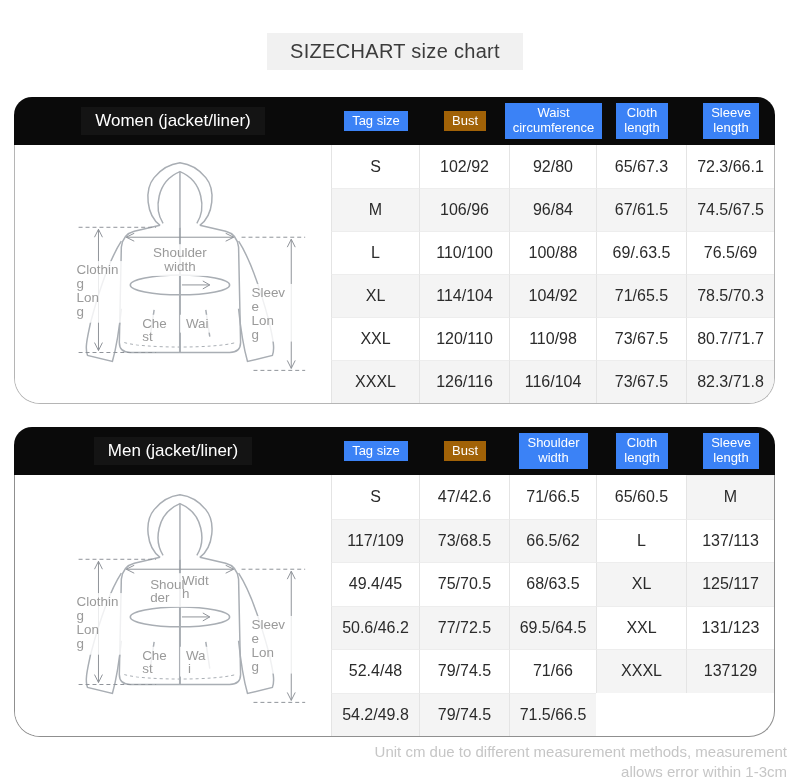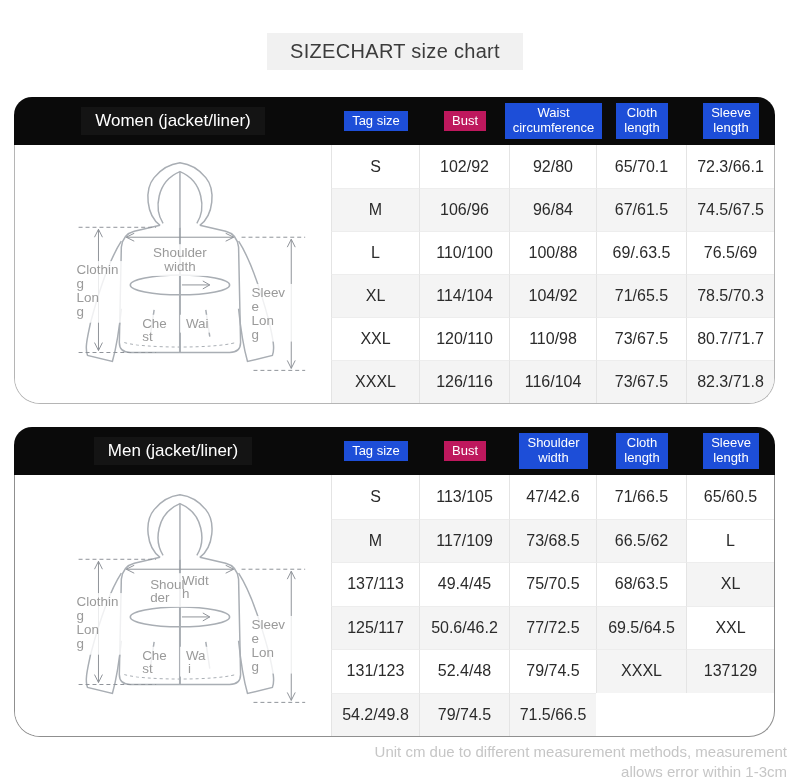--- a/index.html
+++ b/index.html
@@ -12,23 +12,23 @@
     font-size:20px; color:#3c3c3c; letter-spacing:.3px; }
 
   .size-table { position:absolute; left:14px; width:761px; }
   .size-table.women { top:97px; }
   .size-table.men { top:427px; }
 
   .tbl-head { display:grid; grid-template-columns:318px 88px 90px 87px 90px 88px;
     align-items:center; height:48px; background:#0a0a0a; color:#fff;
     border-radius:18px 18px 0 0; }
   .th { display:flex; align-items:center; justify-content:center; }
-  .th .box { background:#1d4ed8; padding:3px 8px; text-align:center;
+  .th .box { background:#3b82f6; padding:3px 8px; text-align:center;
     font-size:13px; line-height:1.15; }
-  .th .box.lighter { background:#be185d; }
+  .th .box.lighter { background:#a16207; }
   .group-box { background:#141414; padding:4px 14px; font-size:17px; }
 
   .tbl-body { display:grid; grid-template-columns:316px 88px 90px 87px 90px 88px;
     grid-auto-rows:43px; background:#fff; border:1px solid #b5b5b5; border-top:none;
     border-radius:0 0 26px 26px; overflow:hidden; }
   .size-table.men .tbl-body { grid-auto-rows:43.5px; border-color:#8f8f8f; }
 
   .fig-cell { grid-column:1; grid-row:1 / span 6; display:flex;
     align-items:center; justify-content:center; background:#fff; }
 
@@ -123,21 +123,21 @@
             <text x="238" y="166">e</text>
             <text x="238" y="180">Lon</text>
             <text x="238" y="194">g</text>
           </g>
         </svg>
       </div>
 
       <div class="c">S</div>
       <div class="c">102/92</div>
       <div class="c">92/80</div>
-      <div class="c">65/70.1</div>
+      <div class="c">65/67.3</div>
       <div class="c">72.3/66.1</div>
 
       <div class="c alt rsep">M</div>
       <div class="c alt rsep">106/96</div>
       <div class="c alt rsep">96/84</div>
       <div class="c alt rsep">67/61.5</div>
       <div class="c alt rsep">74.5/67.5</div>
 
       <div class="c rsep">L</div>
       <div class="c rsep">110/100</div>
@@ -239,21 +239,20 @@
             <rect x="232" y="139" width="52" height="58" fill="#ffffff" opacity="0.82"></rect>
             <text x="238" y="152">Sleev</text>
             <text x="238" y="166">e</text>
             <text x="238" y="180">Lon</text>
             <text x="238" y="194">g</text>
           </g>
         </svg>
       </div>
 
       <div class="c">S</div>
-      <div class="c">113/105</div>
       <div class="c">47/42.6</div>
       <div class="c">71/66.5</div>
       <div class="c">65/60.5</div>
 
       <div class="c alt rsep">M</div>
       <div class="c alt rsep">117/109</div>
       <div class="c alt rsep">73/68.5</div>
       <div class="c alt rsep">66.5/62</div>
 
       <div class="c rsep">L</div>
@@ -265,20 +264,21 @@
       <div class="c alt rsep">XL</div>
       <div class="c alt rsep">125/117</div>
       <div class="c alt rsep">50.6/46.2</div>
       <div class="c alt rsep">77/72.5</div>
       <div class="c alt rsep">69.5/64.5</div>
 
       <div class="c rsep">XXL</div>
       <div class="c rsep">131/123</div>
       <div class="c rsep">52.4/48</div>
       <div class="c rsep">79/74.5</div>
+      <div class="c rsep">71/66</div>
 
       <div class="c alt rsep">XXXL</div>
       <div class="c alt rsep">137129</div>
       <div class="c alt rsep">54.2/49.8</div>
       <div class="c alt rsep">79/74.5</div>
       <div class="c alt rsep">71.5/66.5</div>
     </div>
   </div>
 
   <div class="footnote">Unit cm due to different measurement methods, measurement allows error within 1-3cm</div>

